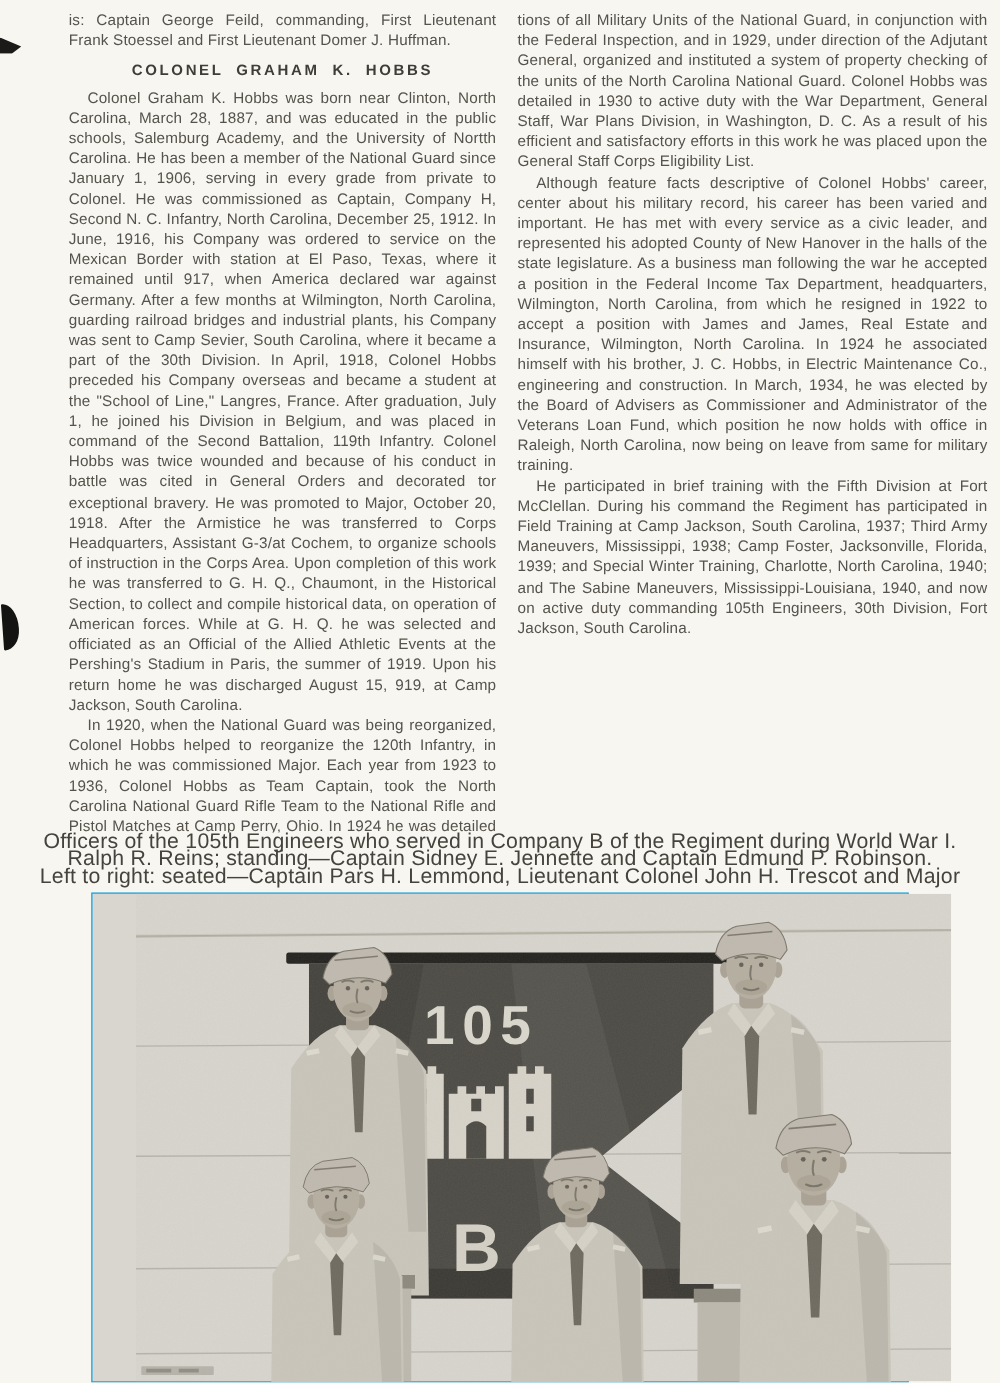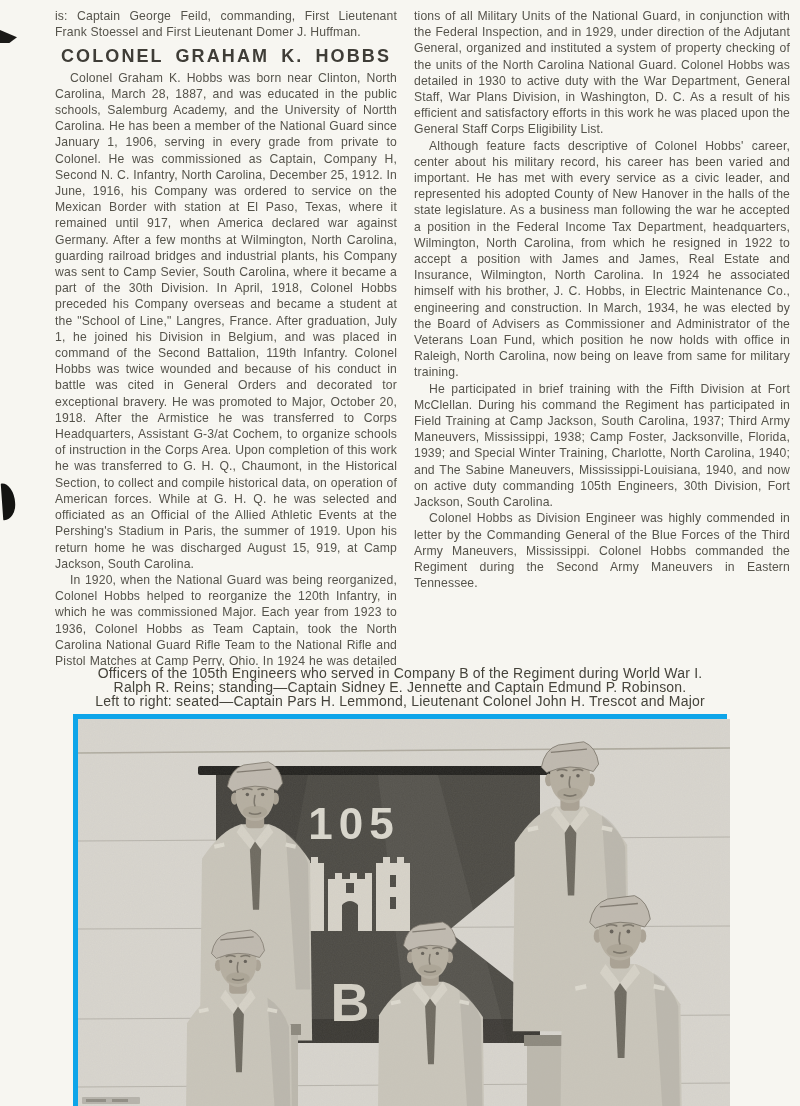--- a/index.html
+++ b/index.html
@@ -18,32 +18,32 @@
   .col{
     text-align:justify;
     color:#55534b;
     font-size:12.2px;line-height:16.2px;letter-spacing:0.15px;
   }
   .col.left{width:342px;}
   .col.right{width:376px;}
   .col p{margin:0;text-indent:15px;}
   .col p.no-indent{text-indent:0;}
   h1{
-    font-size:18px;font-weight:700;letter-spacing:2.1px;word-spacing:5px;
+    font-size:12px;font-weight:700;letter-spacing:2.1px;word-spacing:5px;
     text-align:center;color:#3f3d37;margin:8px 0 5px 0;white-space:nowrap;
     text-indent:0;
   }
   .caption{
     position:absolute;top:666px;left:0;width:800px;
     text-align:center;color:#45433b;
-    font-size:14px;line-height:14px;letter-spacing:0.2px;
+    font-size:17px;line-height:14px;letter-spacing:0.2px;
   }
   .photo{
     position:absolute;left:73px;top:714px;width:654px;height:392px;
-    border:5px solid #0ea5e9;box-sizing:border-box;background:#d9d6cf;
+    border:1px solid #0ea5e9;box-sizing:border-box;background:#d9d6cf;padding-left:35px;
   }
   .ink-mark-1{
     position:absolute;left:0;top:30px;width:17px;height:13px;background:#1b1a18;
     clip-path:polygon(0 0,100% 55%,55% 100%,0 100%);
   }
   .ink-mark-2{
     position:absolute;left:2px;top:483px;width:13px;height:37px;background:#141412;
     border-radius:1px 95% 95% 1px / 1px 55% 45% 1px;
     transform:rotate(-4deg);
   }
@@ -74,21 +74,20 @@
     <div class="col left">
       <p class="no-indent">is: Captain George Feild, commanding, First Lieutenant Frank Stoessel and First Lieutenant Domer J. Huffman.</p>
       <h1>COLONEL GRAHAM K. HOBBS</h1>
       <p>Colonel Graham K. Hobbs was born near Clinton, North Carolina, March 28, 1887, and was educated in the public schools, Salemburg Academy, and the University of Nortth Carolina.  He has been a member of the National Guard since January 1, 1906, serving in every grade from private to Colonel.  He was commissioned as Captain, Company H, Second N. C. Infantry, North Carolina, December 25, 1912.  In June, 1916, his Company was ordered to service on the Mexican Border with station at El Paso, Texas, where it remained until 917, when America declared war against Germany. After a few months at Wilmington, North Carolina, guarding railroad bridges and industrial plants, his Company was sent to Camp Sevier, South Carolina, where it became a part of the 30th Division. In April, 1918, Colonel Hobbs preceded his Company overseas and became a student at the "School of Line," Langres, France. After graduation, July 1, he joined his Division in Belgium, and was placed in command of the Second Battalion, 119th Infantry. Colonel Hobbs was twice wounded and because of his conduct in battle was cited in General Orders and decorated tor exceptional bravery.  He was promoted to Major, October 20, 1918.  After the Armistice he was transferred to Corps Headquarters, Assistant G-3/at Cochem, to organize schools of instruction in the Corps Area.  Upon completion of this work he was transferred to G. H. Q., Chaumont, in the Historical Section, to collect and compile historical data, on operation of American forces.  While at G. H. Q. he was selected and officiated as an Official of the Allied Athletic Events at the Pershing's Stadium in Paris, the summer of 1919.  Upon his return home he was discharged August 15, 919, at Camp Jackson, South Carolina.</p>
       <p>In 1920, when the National Guard was being reorganized, Colonel Hobbs helped to reorganize the 120th Infantry, in which he was commissioned Major.  Each year from 1923 to 1936, Colonel Hobbs as Team Captain, took the North Carolina National Guard Rifle Team to the National Rifle and Pistol Matches at Camp Perry, Ohio.  In 1924 he was detailed to active duty and school at the Command and General Staff School, Fort Leavenworth, Kansas, where he graduated.  In 1926-1927 he made the Annual State Inspec-</p>
     </div>
     <div class="col right">
       <p class="no-indent">tions of all Military Units of the National Guard, in conjunction with the Federal Inspection, and in 1929, under direction of the Adjutant General, organized and instituted a system of property checking of the units of the North Carolina National Guard.  Colonel Hobbs was detailed in 1930 to active duty with the War Department, General Staff, War Plans Division, in Washington, D. C.  As a result of his efficient and satisfactory efforts in this work he was placed upon the General Staff Corps Eligibility List.</p>
       <p>Although feature facts descriptive of Colonel Hobbs' career, center about his military record, his career has been varied and important.  He has met with every service as a civic leader, and represented his adopted County of New Hanover in the halls of the state legislature.  As a business man following the war he accepted a position in the Federal Income Tax Department, headquarters, Wilmington, North Carolina, from which he resigned in 1922 to accept a position with James and James, Real Estate and Insurance, Wilmington, North Carolina. In 1924 he associated himself with his brother, J. C. Hobbs, in Electric Maintenance Co., engineering and construction. In March, 1934, he was elected by the Board of Advisers as Commissioner and Administrator of the Veterans Loan Fund, which position he now holds with office in Raleigh, North Carolina, now being on leave from same for military training.</p>
       <p>He participated in brief training with the Fifth Division at Fort McClellan.  During his command the Regiment has participated in Field Training at Camp Jackson, South Carolina, 1937; Third Army Maneuvers, Mississippi, 1938; Camp Foster, Jacksonville, Florida, 1939; and Special Winter Training, Charlotte, North Carolina, 1940; and The Sabine Maneuvers, Mississippi-Louisiana, 1940, and now on active duty commanding 105th Engineers, 30th Division, Fort Jackson, South Carolina.</p>
-      <p>Colonel Hobbs as Division Engineer was highly commended in letter by the Commanding General of the Blue Forces of the Third Army Maneuvers, Mississippi.  Colonel Hobbs commanded the Regiment during the Second Army Maneuvers in Eastern Tennessee.</p>
     </div>
   </div>
 
   <div class="caption">
     <div>Officers of the 105th Engineers who served in Company B of the Regiment during World War I.</div>
     <div>Ralph R. Reins; standing—Captain Sidney E. Jennette and Captain Edmund P. Robinson.</div>
     <div>Left to right: seated—Captain Pars H. Lemmond, Lieutenant Colonel John H. Trescot and Major</div>
   </div>
 
   <div class="photo">

